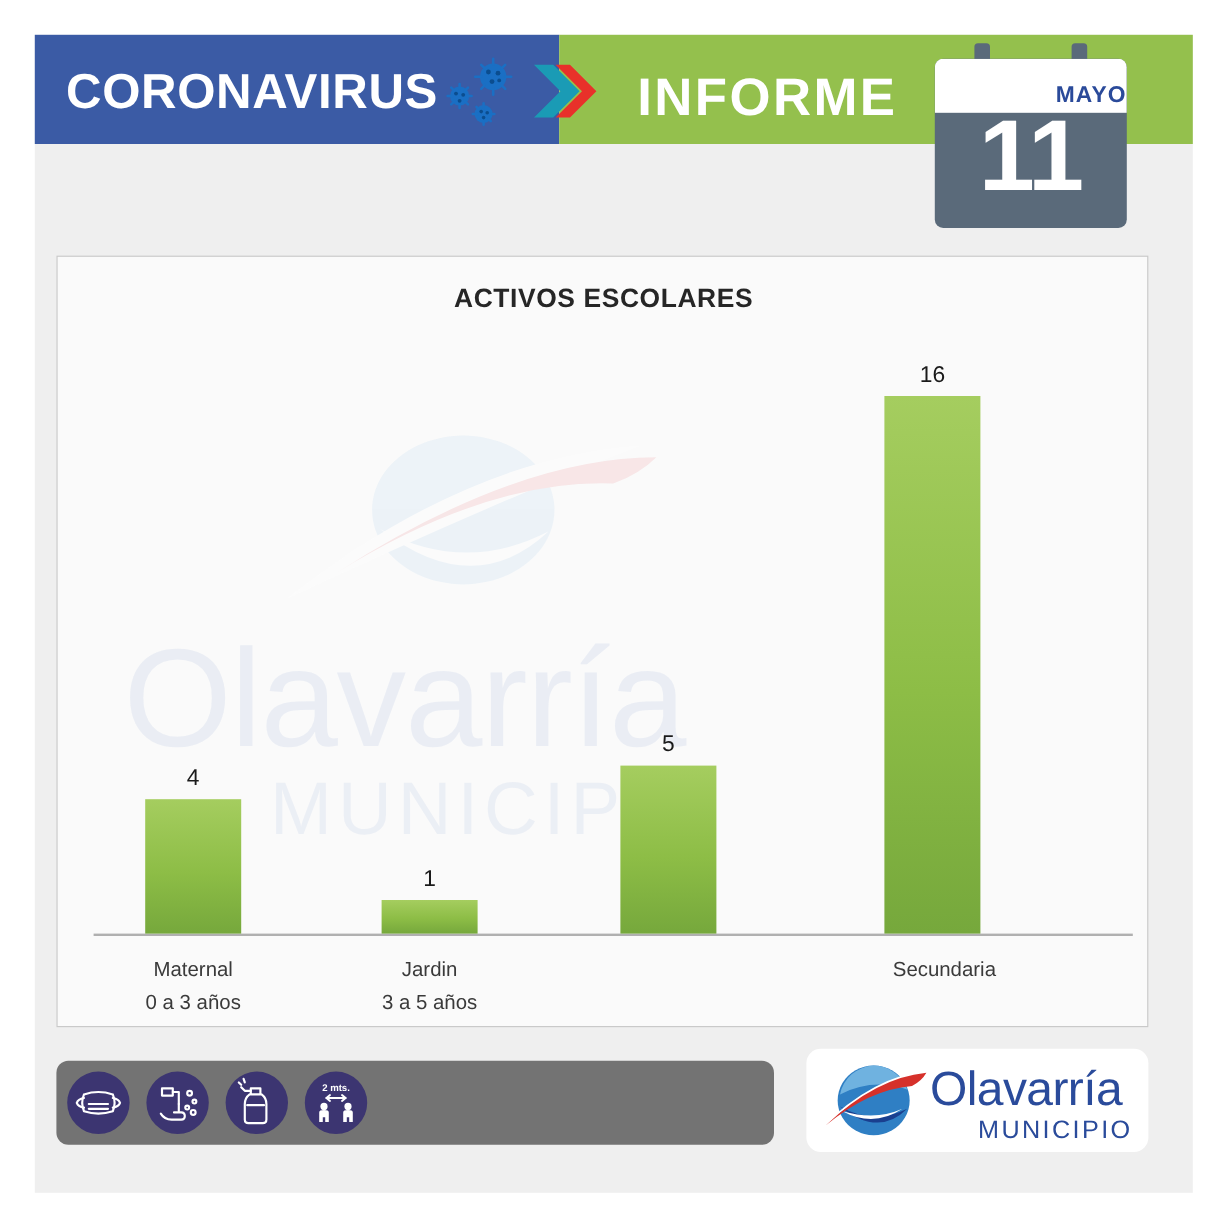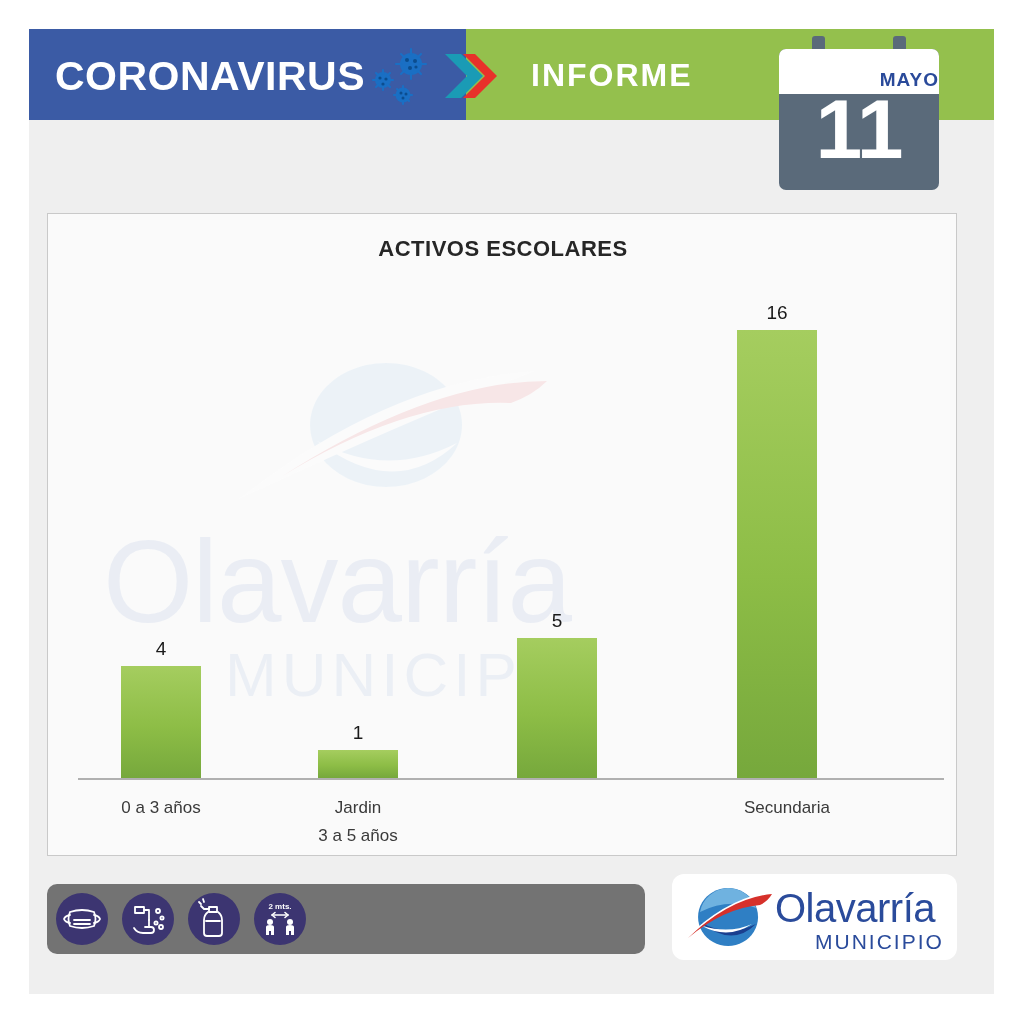--- a/index.html
+++ b/index.html
@@ -71,21 +71,21 @@
     position: absolute;
     left: 408px;
     top: 21px;
     width: 62px;
     height: 52px;
   }
   #informe-title {
     position: absolute;
     left: 502px;
     top: 28px;
-    font-size: 32px;
+    font-size: 44px;
     font-weight: bold;
     color: #ffffff;
     letter-spacing: 2px;
   }
 
   
   #calendar {
     position: absolute;
     left: 750px;
     top: 7px;
@@ -369,20 +369,21 @@
         <div id="wm-text">Olavarría</div>
         <div id="wm-sub">MUNICIPIO</div>
       </div>
 
       <div id="plot">
         <div id="axis-line"></div>
 
         <div class="bar" style="left:73px; width:80px; top:452px; height:112px;"></div>
         <div class="bar-value" style="left:53px; top:424px;">4</div>
         <div class="tick-label" style="left:3px; top:580px;">
+          <div>Maternal</div>
           <div>0 a 3 años</div>
         </div>
 
         <div class="bar" style="left:270px; width:80px; top:536px; height:28px;"></div>
         <div class="bar-value" style="left:250px; top:508px;">1</div>
         <div class="tick-label" style="left:200px; top:580px;">
           <div>Jardin</div>
           <div>3 a 5 años</div>
         </div>
 

